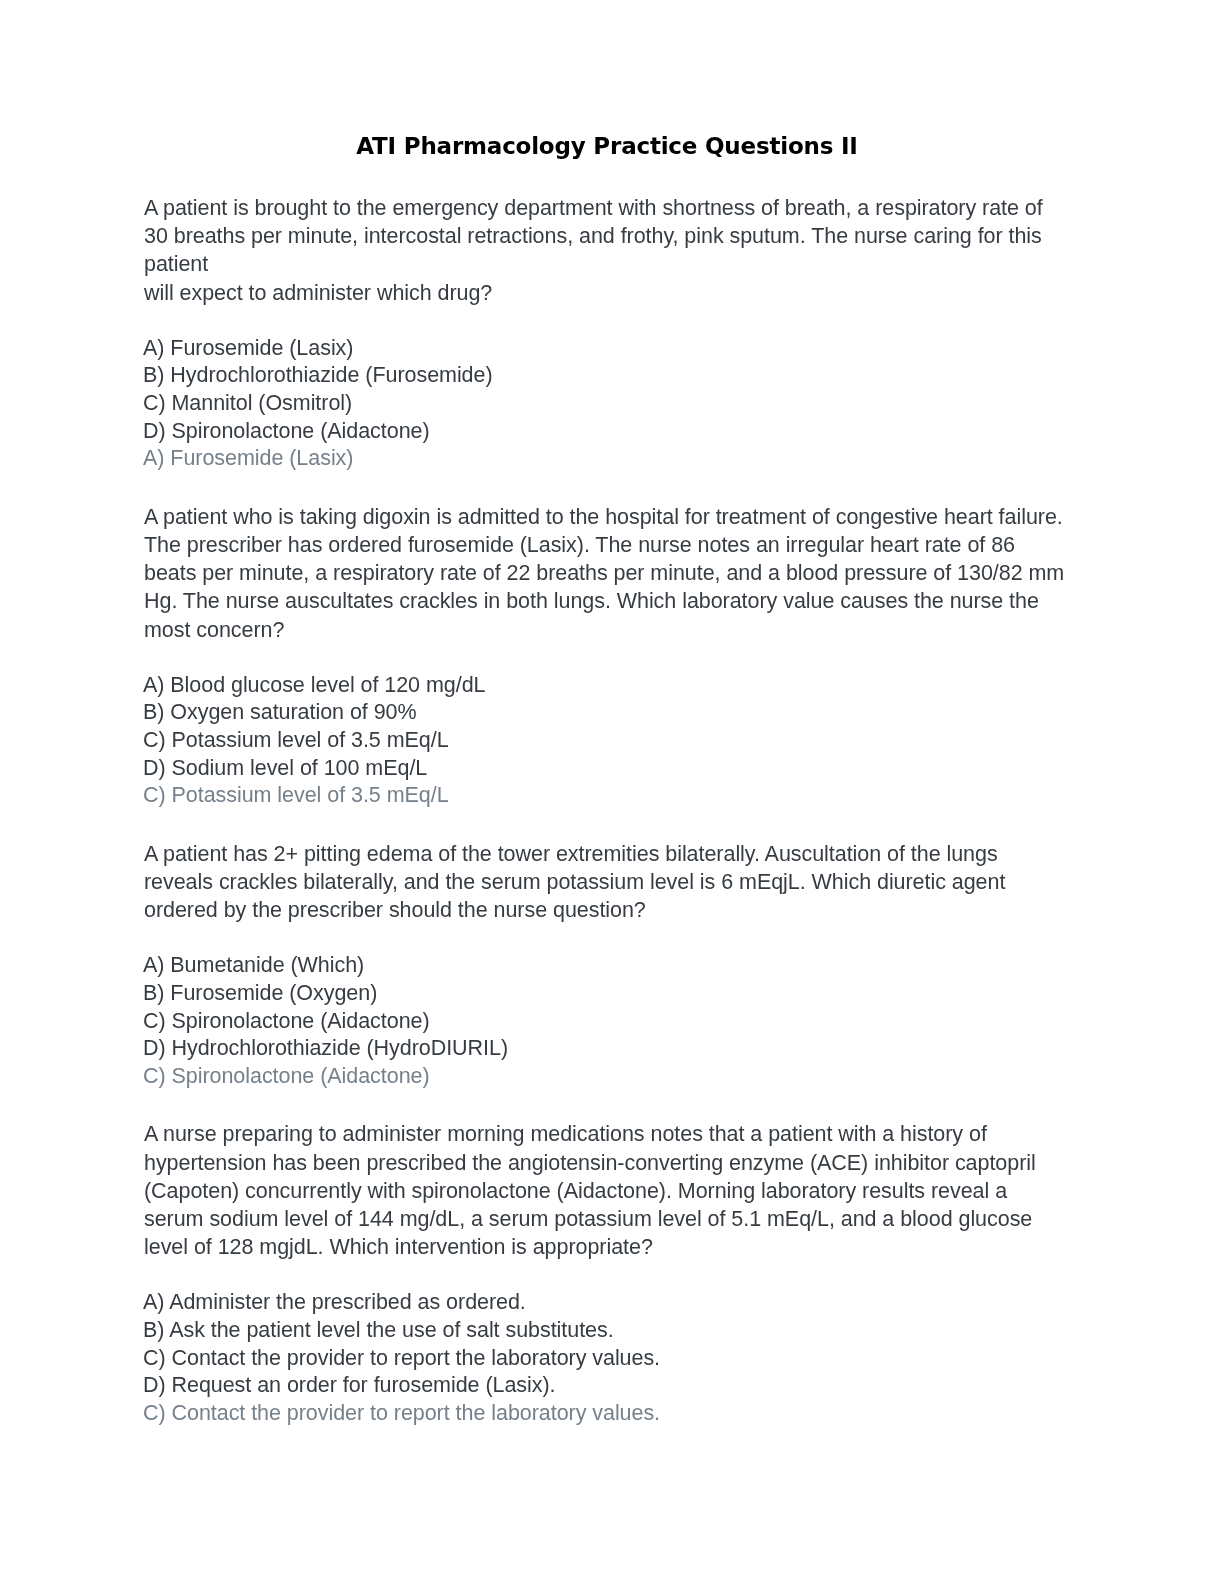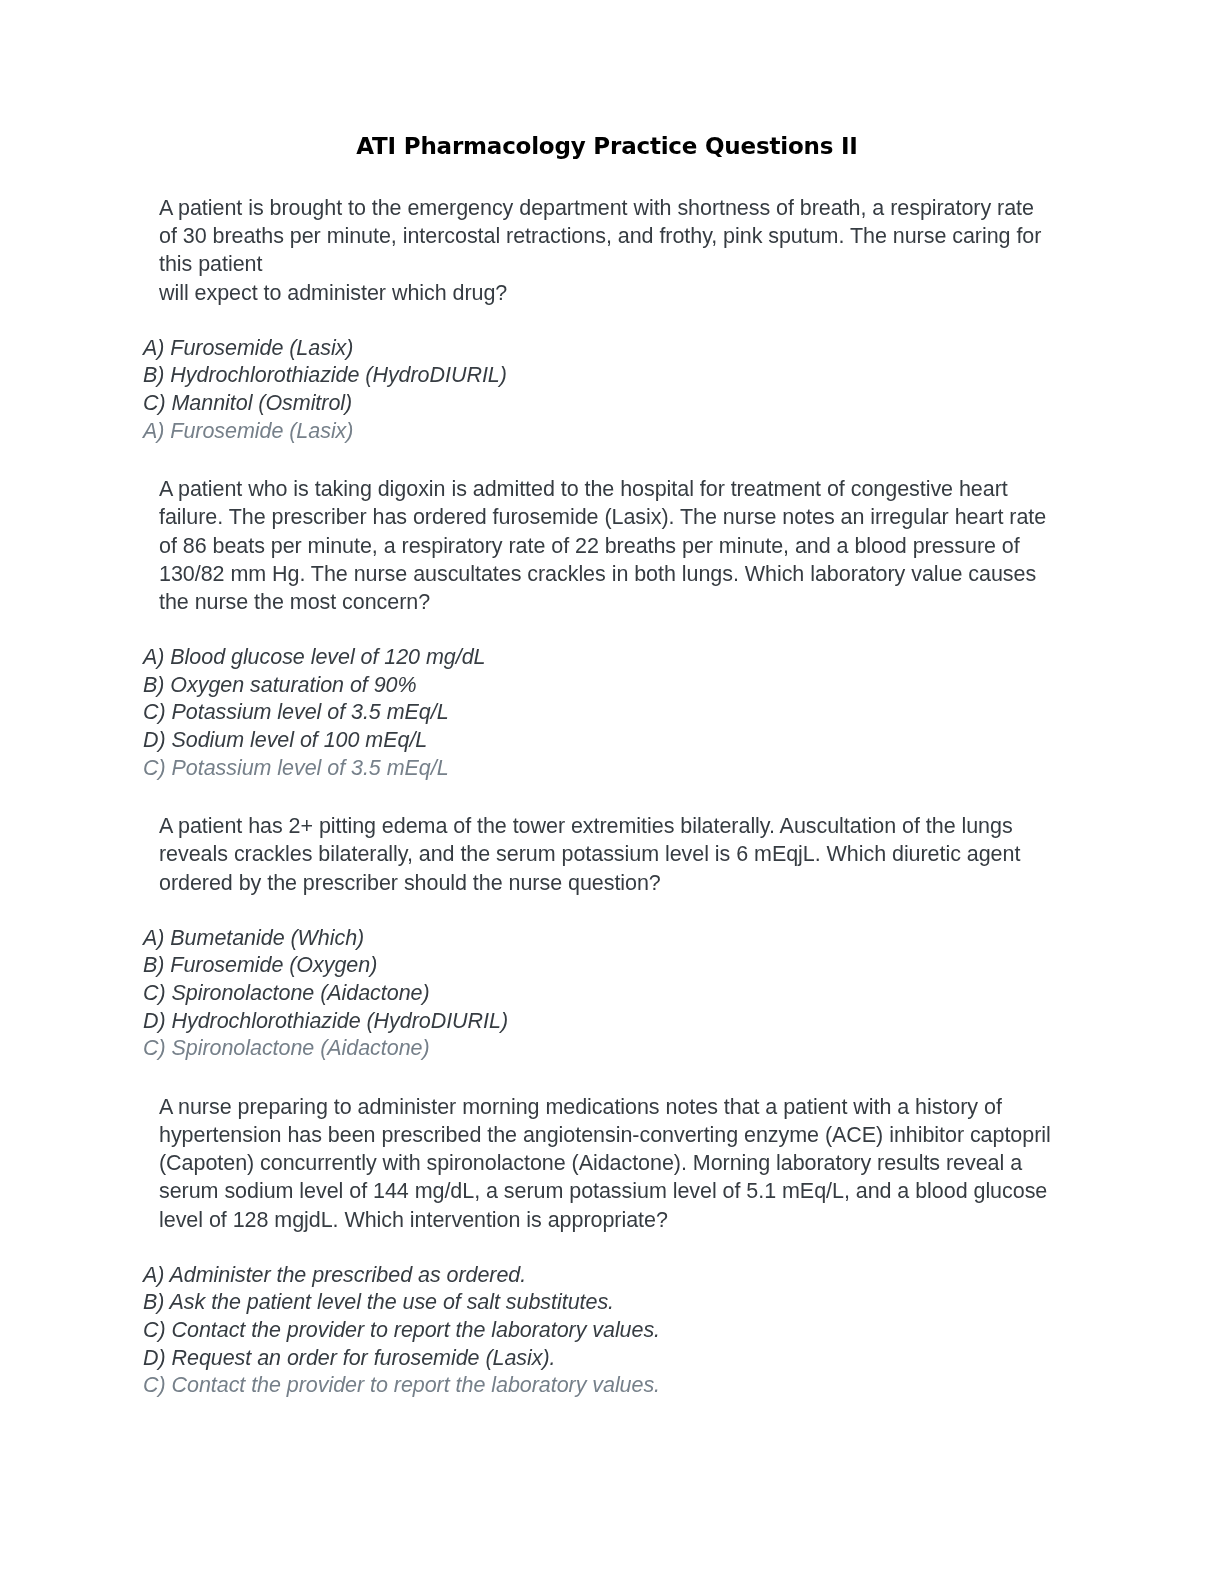--- a/index.html
+++ b/index.html
@@ -33,33 +33,32 @@
     line-height: 28px;
     letter-spacing: -0.2px;
     color: #000000;
   }
 
   .question-block {
     margin: 0 0 30px 0;
   }
 
   .stem {
-    margin: 16px;
+    margin: 1px;
     font-size: 21.5px;
     line-height: 28.2px;
     color: #363c42;
     letter-spacing: -0.05px;
     max-width: 930px;
   }
 
   .options {
     margin: 28px 0 0 0;
     padding: 0;
     list-style: none;
-    font-style: italic;
   }
 
   .option {
     font-size: 21.5px;
     line-height: 27.6px;
     color: #363c42;
     letter-spacing: -0.05px;
     white-space: nowrap;
   }
 
@@ -76,22 +75,23 @@
 
 <div class="page">
 
   <h1 class="doc-title">ATI Pharmacology Practice Questions II</h1>
 
   <div id="questions-container">
       <div class="question-block">
         <p class="stem">A patient is brought to the emergency department with shortness of breath, a respiratory rate of 30 breaths per minute, intercostal retractions, and frothy, pink sputum. The nurse caring for this patient<br>will expect to administer which drug?</p>
         <ul class="options">
           <li class="option">A) Furosemide (Lasix)</li>
-          <li class="option">B) Hydrochlorothiazide (HydroDIURIL)</li>
+          <li class="option">B) Hydrochlorothiazide (Furosemide)</li>
           <li class="option">C) Mannitol (Osmitrol)</li>
+          <li class="option">D) Spironolactone (Aidactone)</li>
           <li class="answer-line">A) Furosemide (Lasix)</li>
         </ul>
       </div>
       <div class="question-block">
         <p class="stem">A patient who is taking digoxin is admitted to the hospital for treatment of congestive heart failure. The prescriber has ordered furosemide (Lasix). The nurse notes an irregular heart rate of 86 beats per minute, a respiratory rate of 22 breaths per minute, and a blood pressure of 130/82 mm Hg. The nurse auscultates crackles in both lungs. Which laboratory value causes the nurse the most concern?</p>
         <ul class="options">
           <li class="option">A) Blood glucose level of 120 mg/dL</li>
           <li class="option">B) Oxygen saturation of 90%</li>
           <li class="option">C) Potassium level of 3.5 mEq/L</li>
           <li class="option">D) Sodium level of 100 mEq/L</li>

